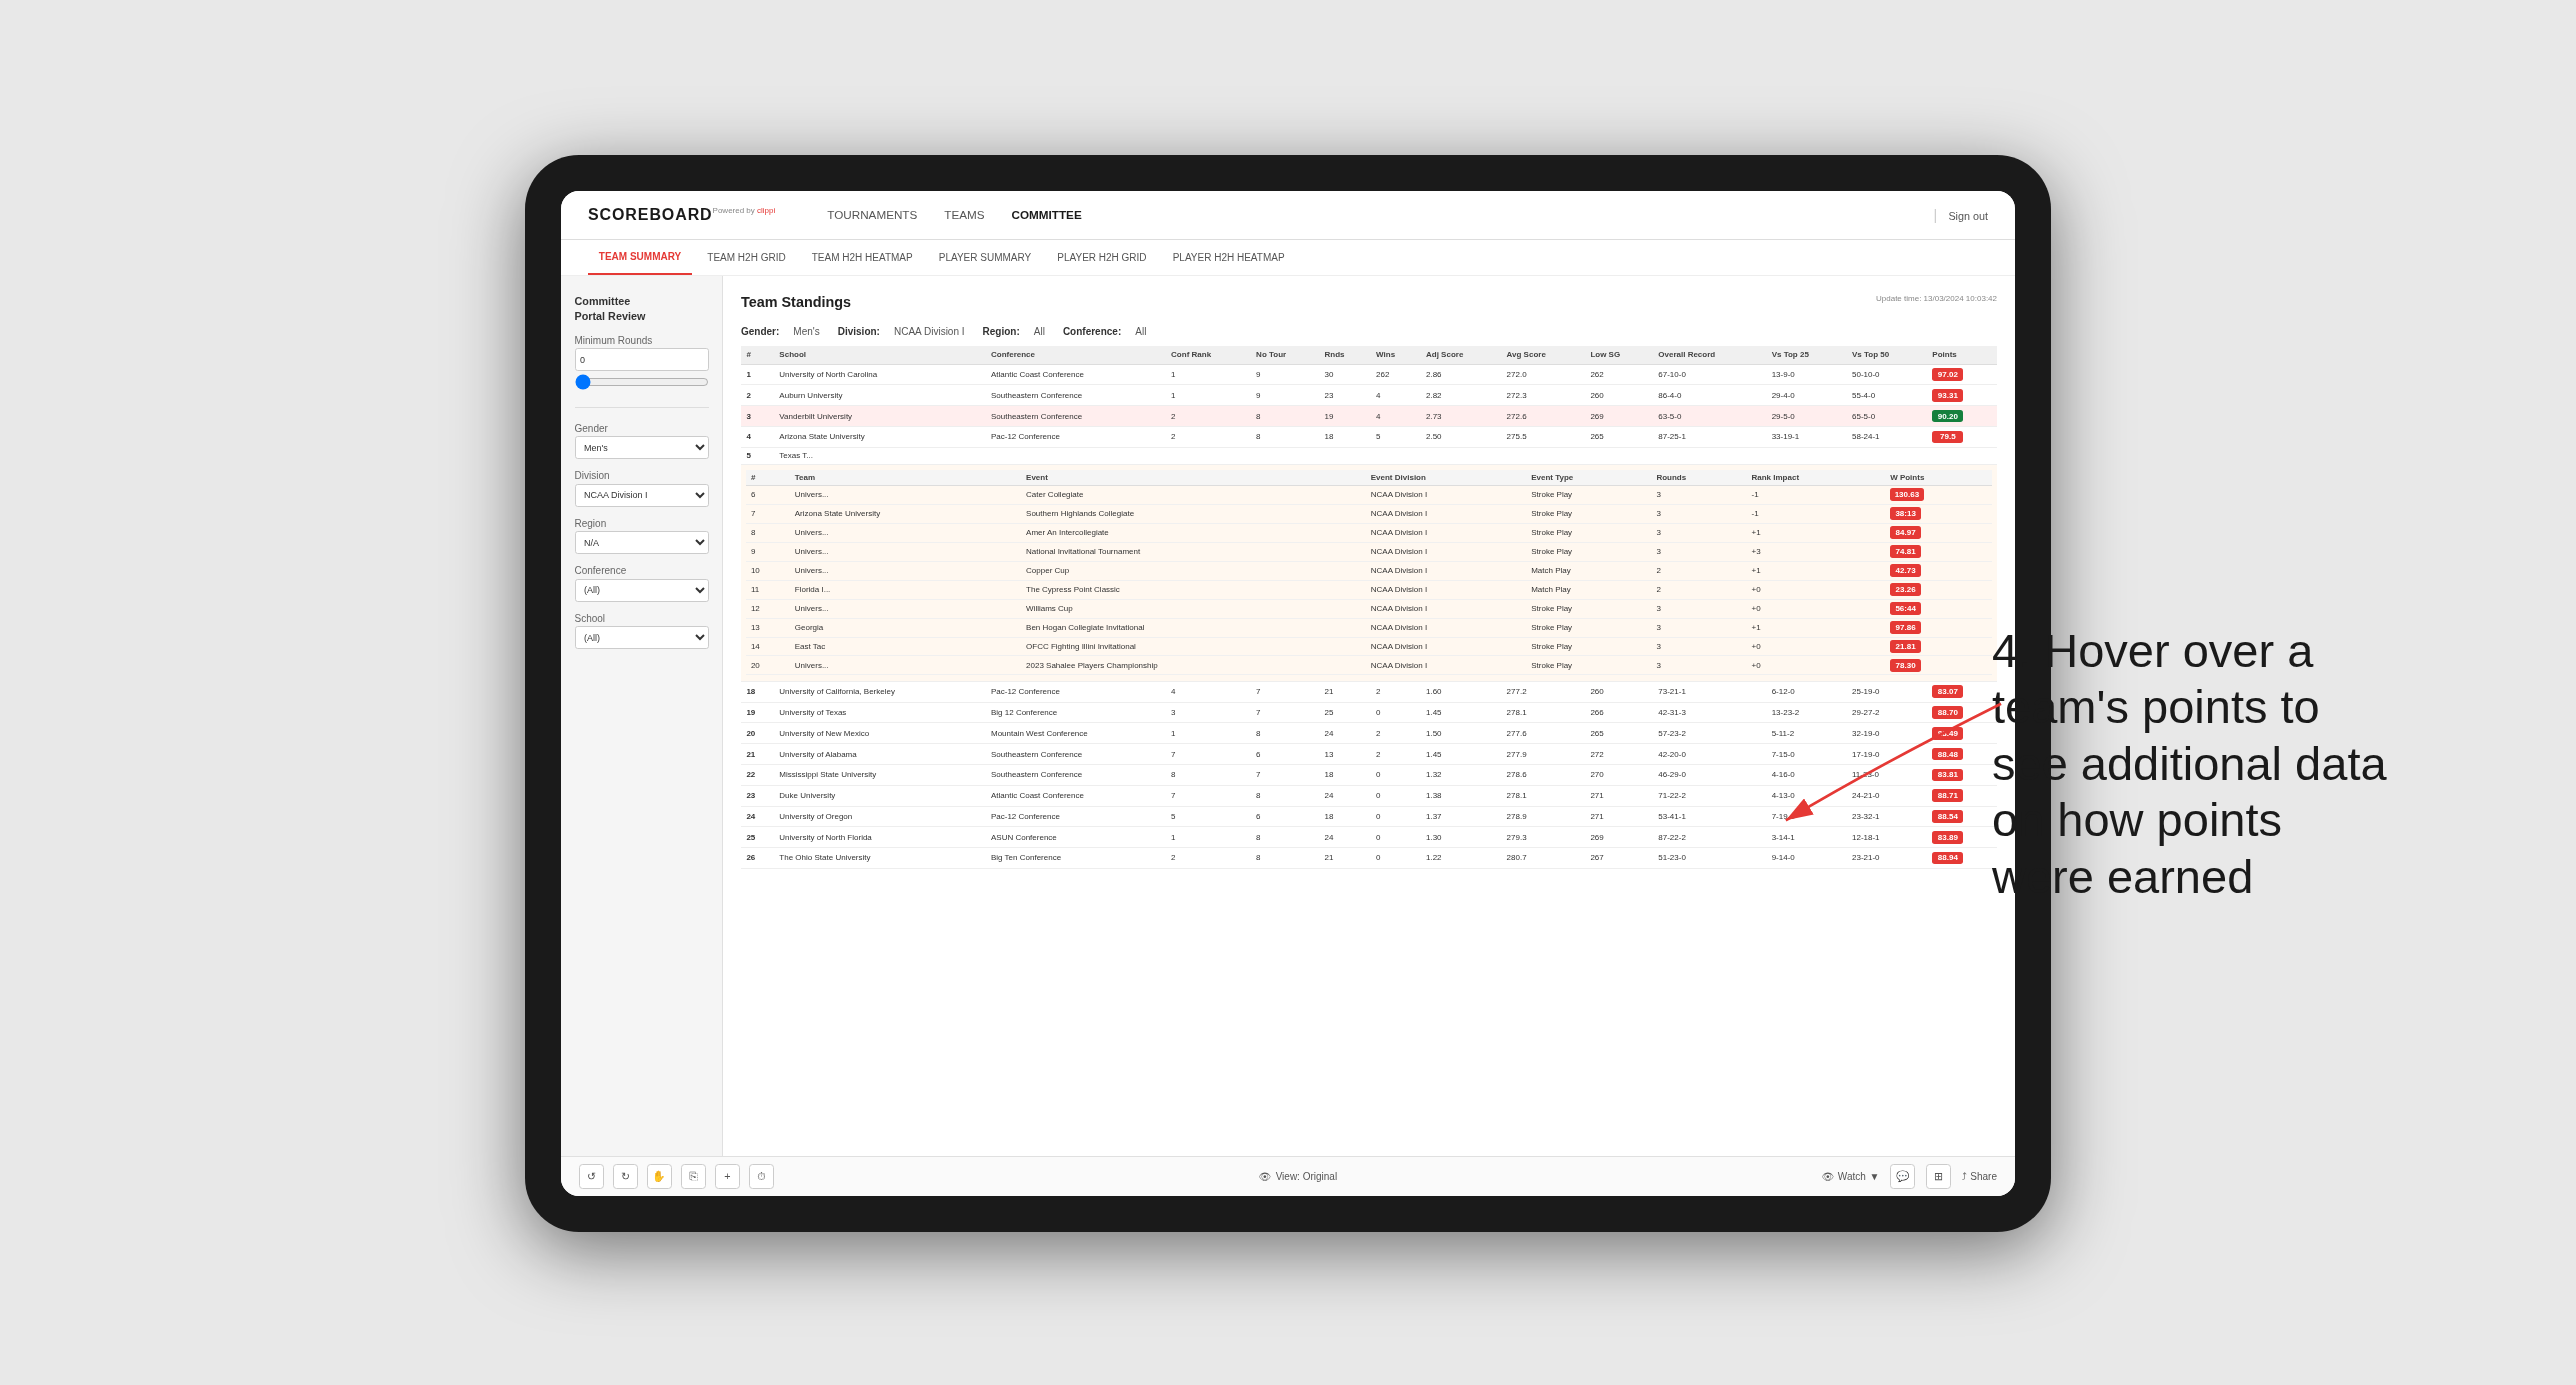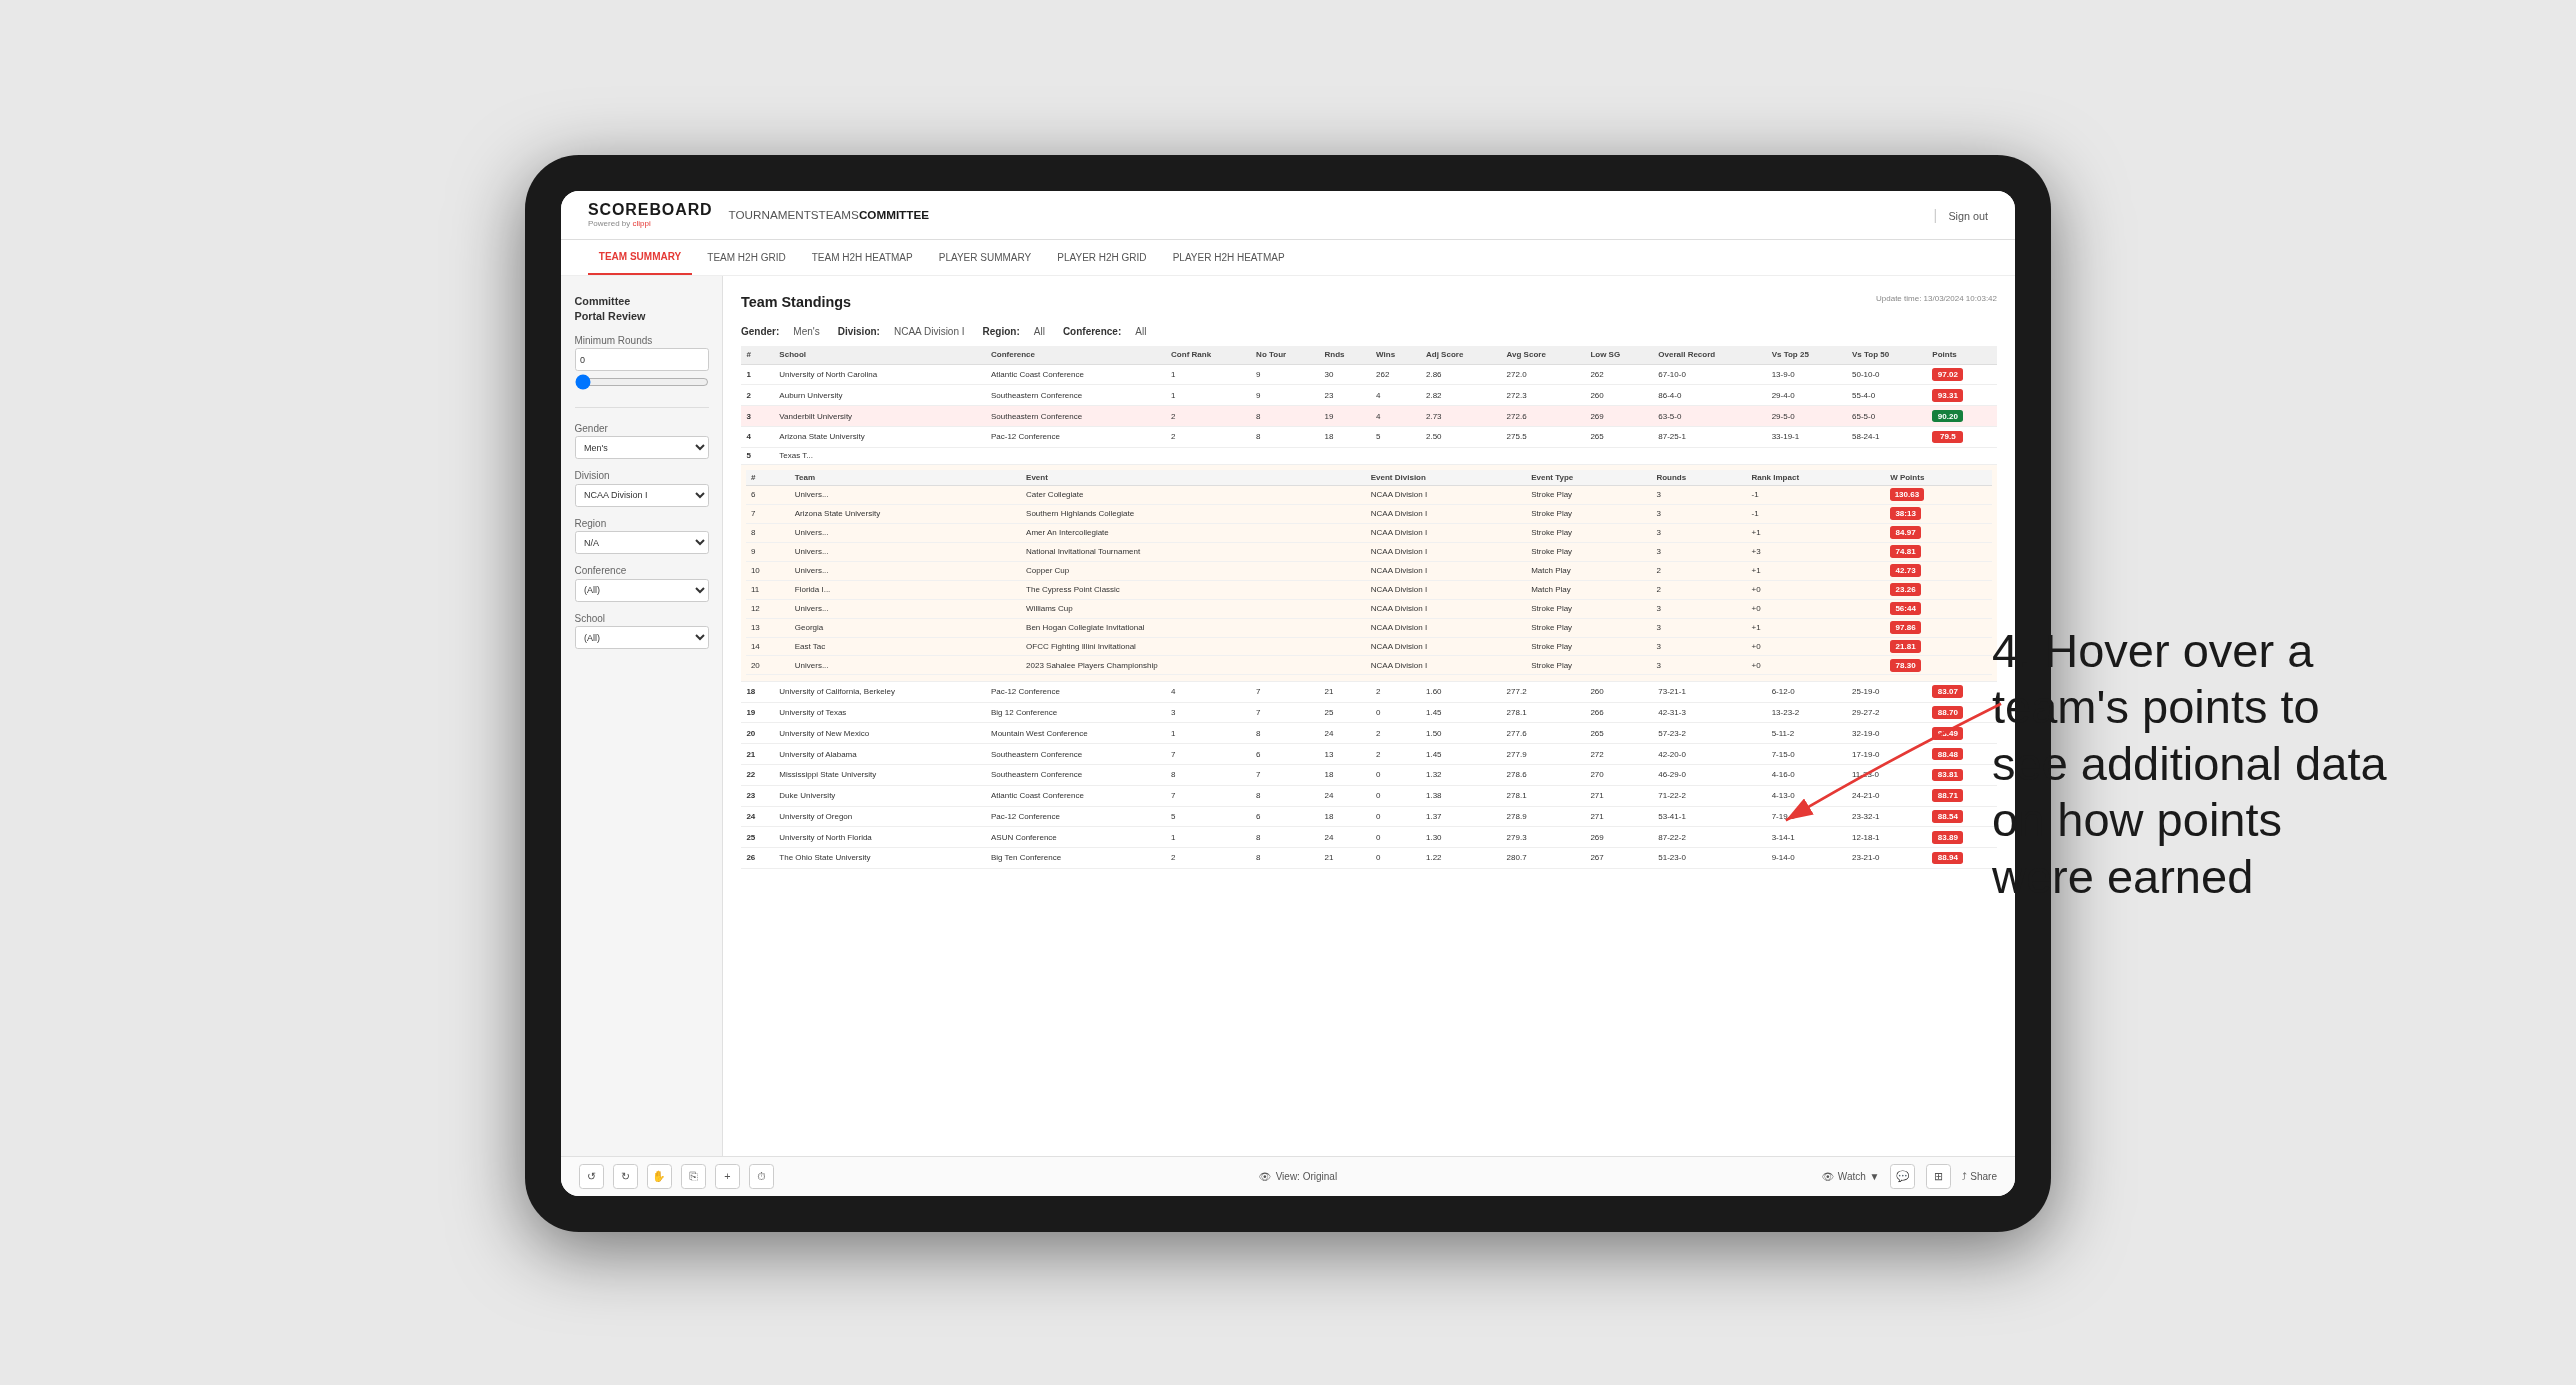--- a/index.html
+++ b/index.html
@@ -44,22 +44,22 @@
       border-bottom: 0.9px solid #ddd;
       padding: 0 27px;
       display: flex;
       align-items: center;
       height: 49px;
       flex-shrink: 0;
     }
 
     .logo {
       display: flex;
-      flex-direction: column;
-      margin-right: 16px;
+      flex-direction: row;
+      margin-right: 52px;
       justify-content: flex-end;
     }
 
     .logo-main {
       font-size: 16px;
       font-weight: 900;
       color: #1a1a1a;
       letter-spacing: 0.9px;
     }
 
@@ -67,20 +67,21 @@
       font-size: 8px;
       color: #888;
     }
 
     .logo-sub span {
       color: #e53935;
     }
 
     .nav-links {
       display: flex;
+      gap: 27px;
       flex: 1;
     }
 
     .nav-link {
       font-size: 11.7px;
       color: #555;
       text-decoration: none;
       font-weight: 500;
       cursor: pointer;
       padding: 4.5px 0;

